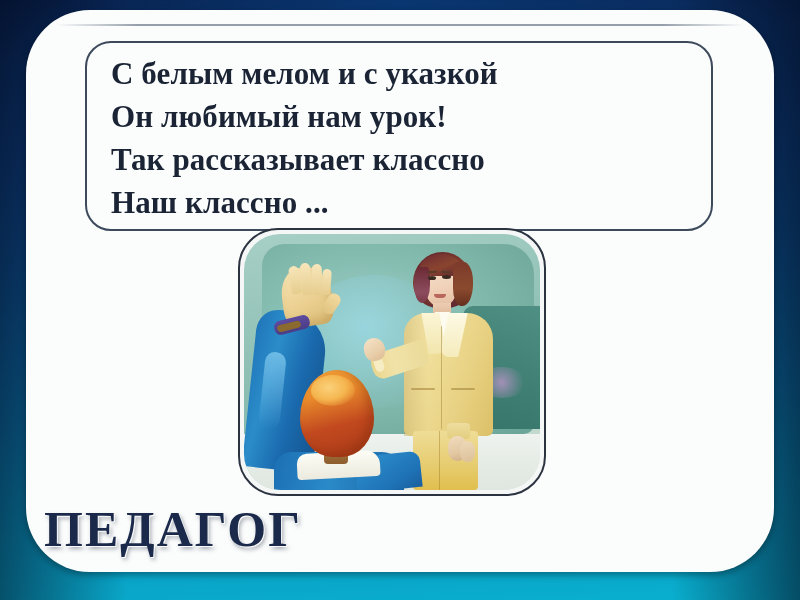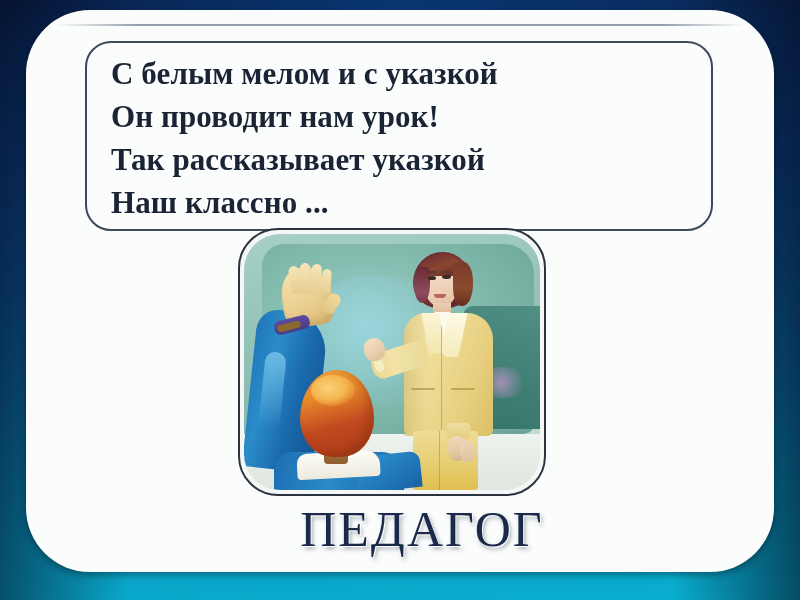--- a/index.html
+++ b/index.html
@@ -514,23 +514,23 @@
     background: linear-gradient(90deg, rgba(170,140,60,.30), rgba(170,140,60,0));
     border-radius: 22px 0 0 0;
   }
 
   
   .answer {
     position: absolute;
     left: 0;
     right: 0;
     top: 500px;
-    text-align: center;
+    text-align: left;
     font-family: "Liberation Serif", "DejaVu Serif", serif;
-    font-weight: normal;
+    font-weight: bold;
     font-size: 50px;
     letter-spacing: 2px;
     color: #1b2a4a;
     text-shadow:
       1px 1px 0 rgba(255,255,255,.9),
       2px 3px 4px rgba(90,100,115,.55);
     padding-left: 44px;
   }
 </style>
 </head>
@@ -541,22 +541,22 @@
   <div class="slide-bg"></div>
   <div class="slide-bg-2"></div>
   <div class="slide-bg-vig"></div>
 
   <div class="panel">
     <div class="panel-topline"></div>
   </div>
 
   <div class="riddle-box">
     <div class="riddle-line">С белым мелом и с указкой</div>
-    <div class="riddle-line">Он проводит нам урок!</div>
-    <div class="riddle-line">Так рассказывает указкой</div>
+    <div class="riddle-line">Он любимый нам урок!</div>
+    <div class="riddle-line">Так рассказывает классно</div>
     <div class="riddle-line">Наш классно ...</div>
   </div>
 
   <div class="illus-wrap">
     <div class="illus-frame">
       <div class="illus-inner">
 
         <div class="bg-room"></div>
         <div class="bg-board"></div>
         <div class="bg-board-dark"></div>

